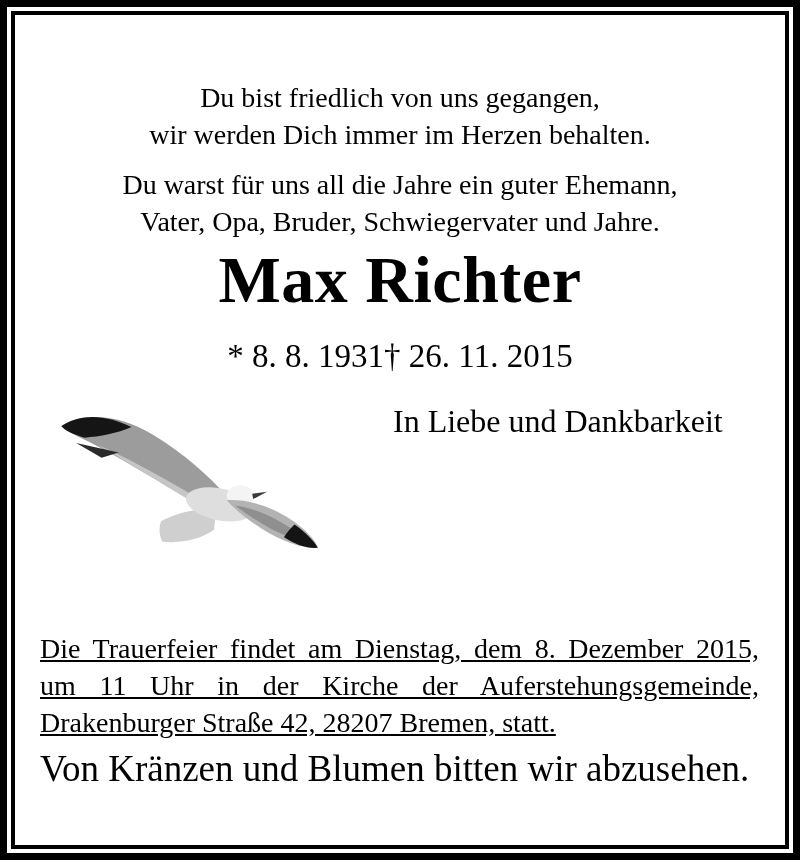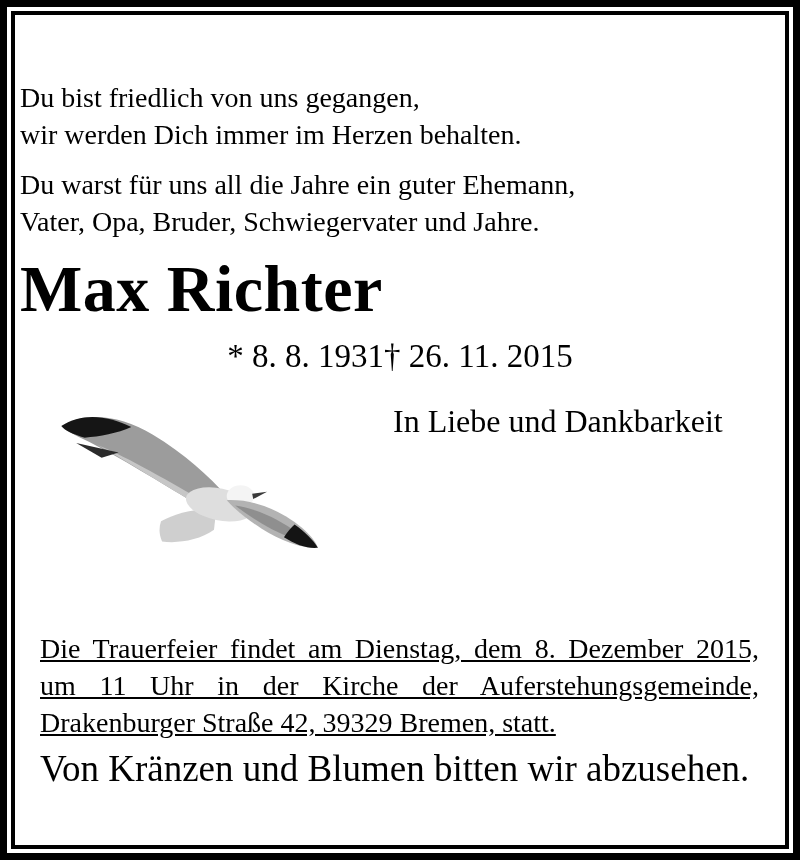--- a/index.html
+++ b/index.html
@@ -19,29 +19,29 @@
   .frame-outer {
     position: absolute; inset: 0;
     border: 7px solid #000000;
     pointer-events: none;
   }
   .frame-inner {
     position: absolute; inset: 11px;
     border: 4px solid #000000;
     pointer-events: none;
   }
-  .center-text { position: absolute; left: 20px; right: 20px; }
+  .center-text { position: absolute; left: 20px; right: 20px; text-align: center; }
   .verse {
     font-size: 28px;
     line-height: 37px;
   }
   .intro-block   { top: 79px; }
   .tribute-block { top: 166px; }
   .deceased-name {
-    top: 254px;
+    top: 245px;
     font-size: 66px;
     font-weight: bold;
     line-height: 70px;
     letter-spacing: 0.5px;
   }
   .dates-row {
     position: absolute; top: 336px; left: 0; right: 0;
     display: flex; justify-content: center; 
     font-size: 33px; line-height: 40px;
   }
@@ -118,18 +118,18 @@
     </svg>
   </div>
 
   <div class="right-col">
     <div class="farewell">In Liebe und Dankbarkeit</div>
   </div>
 
   <div class="service-block">
     <div class="service-line-justified">Die Trauerfeier findet am Dienstag, dem 8. Dezember 2015,</div>
     <div class="service-line-justified">um 11 Uhr in der Kirche der Auferstehungsgemeinde,</div>
-    <div class="service-line-last">Drakenburger Straße 42, 39329 Bremen, statt.</div>
+    <div class="service-line-last">Drakenburger Straße 42, 28207 Bremen, statt.</div>
   </div>
 
   <div class="flowers-note">Von Kränzen und Blumen bitten wir abzusehen.</div>
 
 </div>
 
 </body></html>

